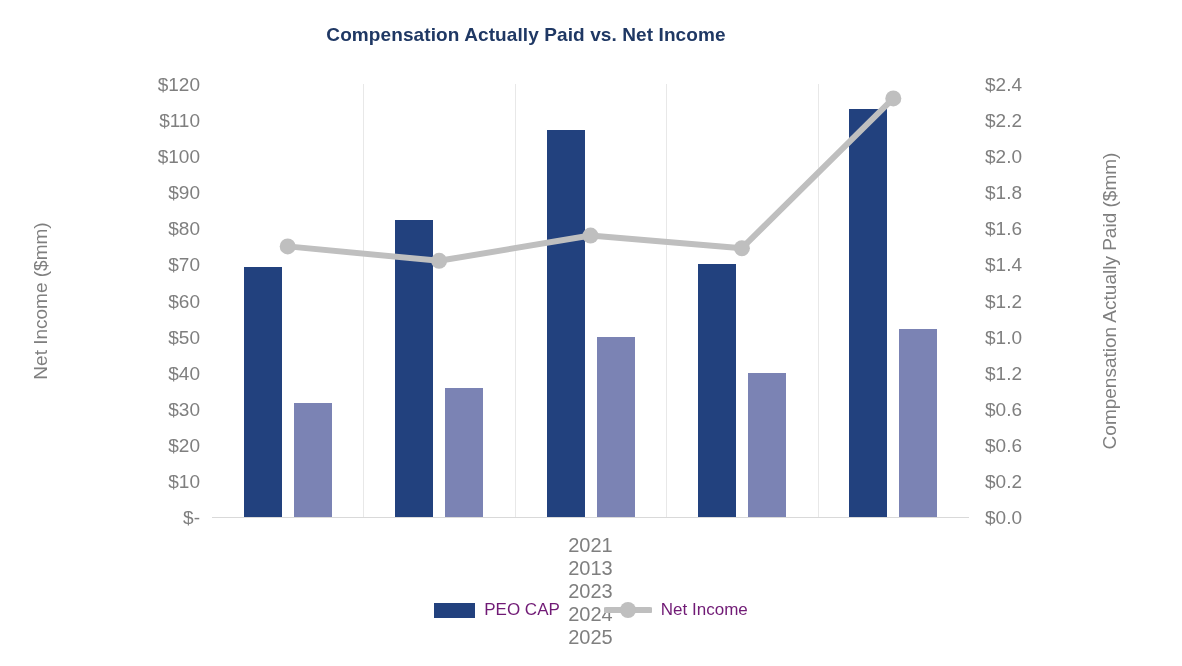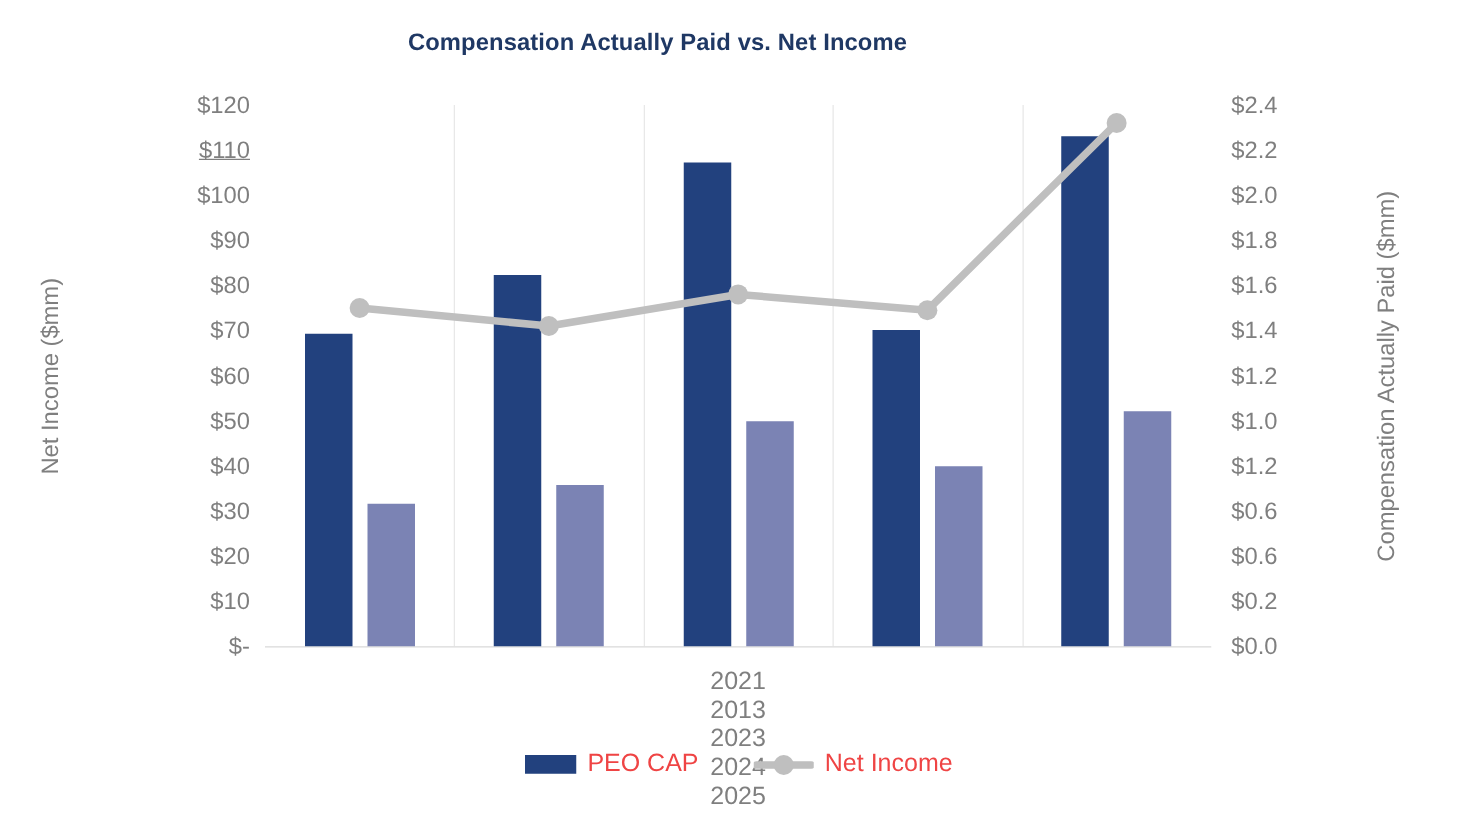--- a/index.html
+++ b/index.html
@@ -166,37 +166,37 @@
   .legend-item {
     display: flex;
     align-items: center;
     gap: 9px;
   }
   .legend-swatch {
     width: 41px;
     height: 15px;
   }
   .legend-label {
-    font-size: 20px;
-    color: #ef4444;
+    font-size: 17px;
+    color: #701a75;
     white-space: nowrap;
   }
 </style>
 </head>
 <body>
 
 <div id="chart-title">Compensation Actually Paid vs. Net Income</div>
 
 <div class="axis-title" id="left-axis-title">Net Income ($mm)</div>
 
 <div class="axis-title" id="right-axis-title">Compensation Actually Paid ($mm)</div>
 
 <div id="left-ticks">
     <div class="tick tick-left" style="top: -9px;">$120</div>
-    <div class="tick tick-left" style="top: 27.0833px; text-decoration: underline;">$110</div>
+    <div class="tick tick-left" style="top: 27.0833px;">$110</div>
     <div class="tick tick-left" style="top: 63.1667px;">$100</div>
     <div class="tick tick-left" style="top: 99.25px;">$90</div>
     <div class="tick tick-left" style="top: 135.333px;">$80</div>
     <div class="tick tick-left" style="top: 171.417px;">$70</div>
     <div class="tick tick-left" style="top: 207.5px;">$60</div>
     <div class="tick tick-left" style="top: 243.583px;">$50</div>
     <div class="tick tick-left" style="top: 279.667px;">$40</div>
     <div class="tick tick-left" style="top: 315.75px;">$30</div>
     <div class="tick tick-left" style="top: 351.833px;">$20</div>
     <div class="tick tick-left" style="top: 387.917px;">$10</div>

